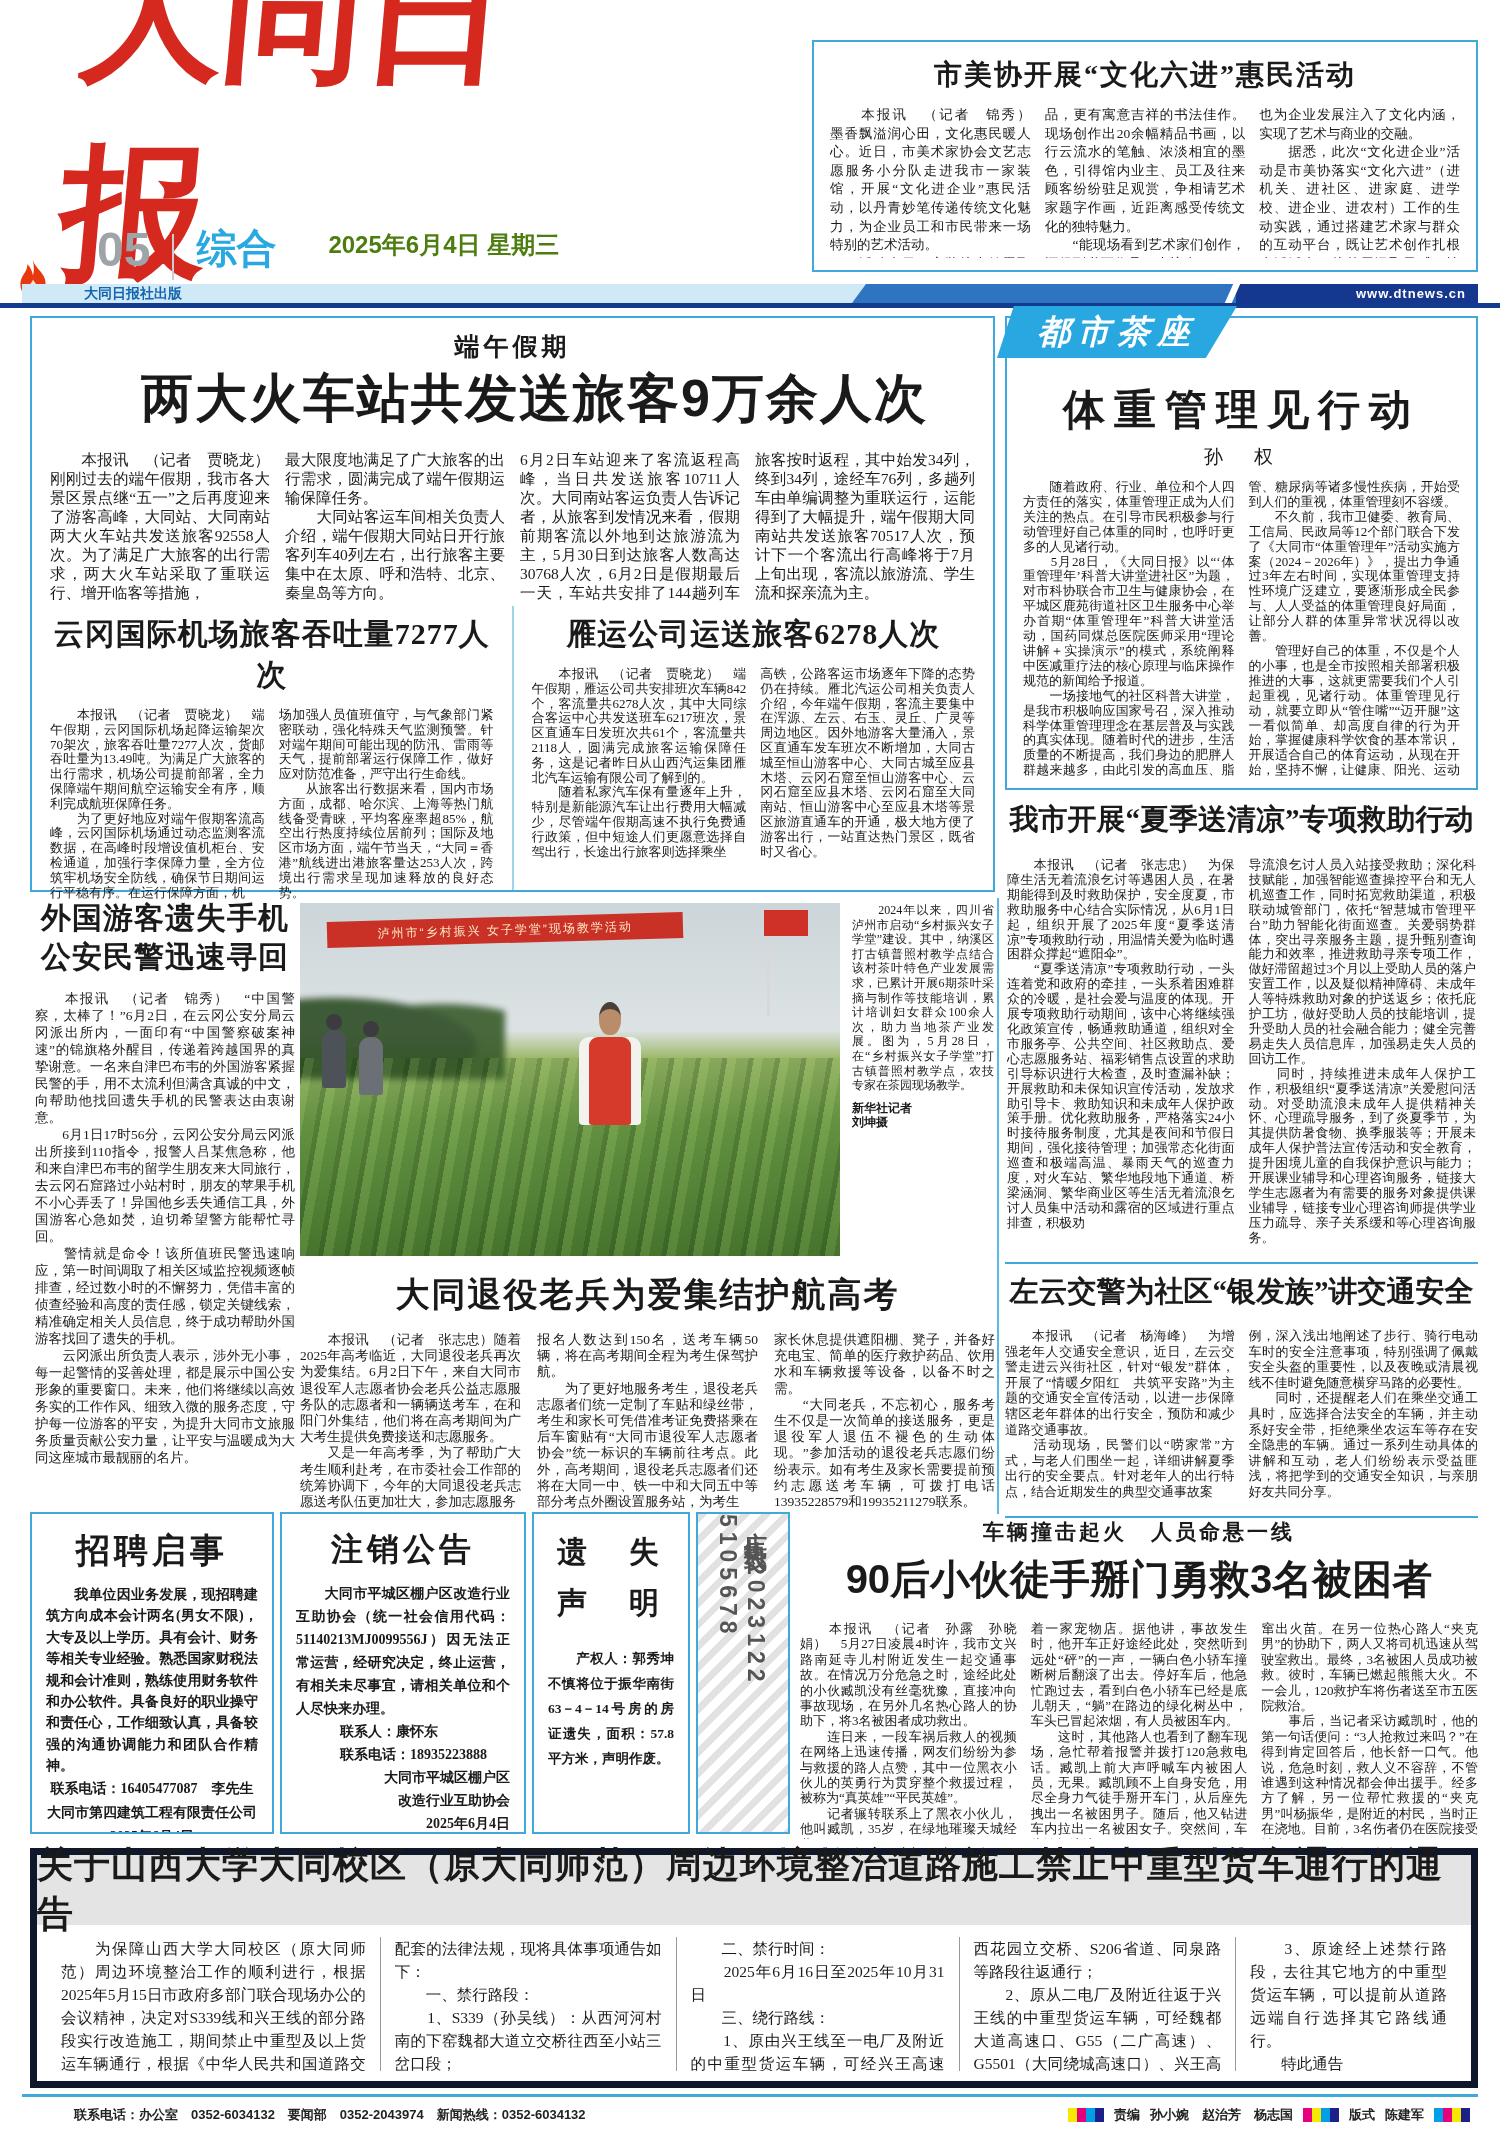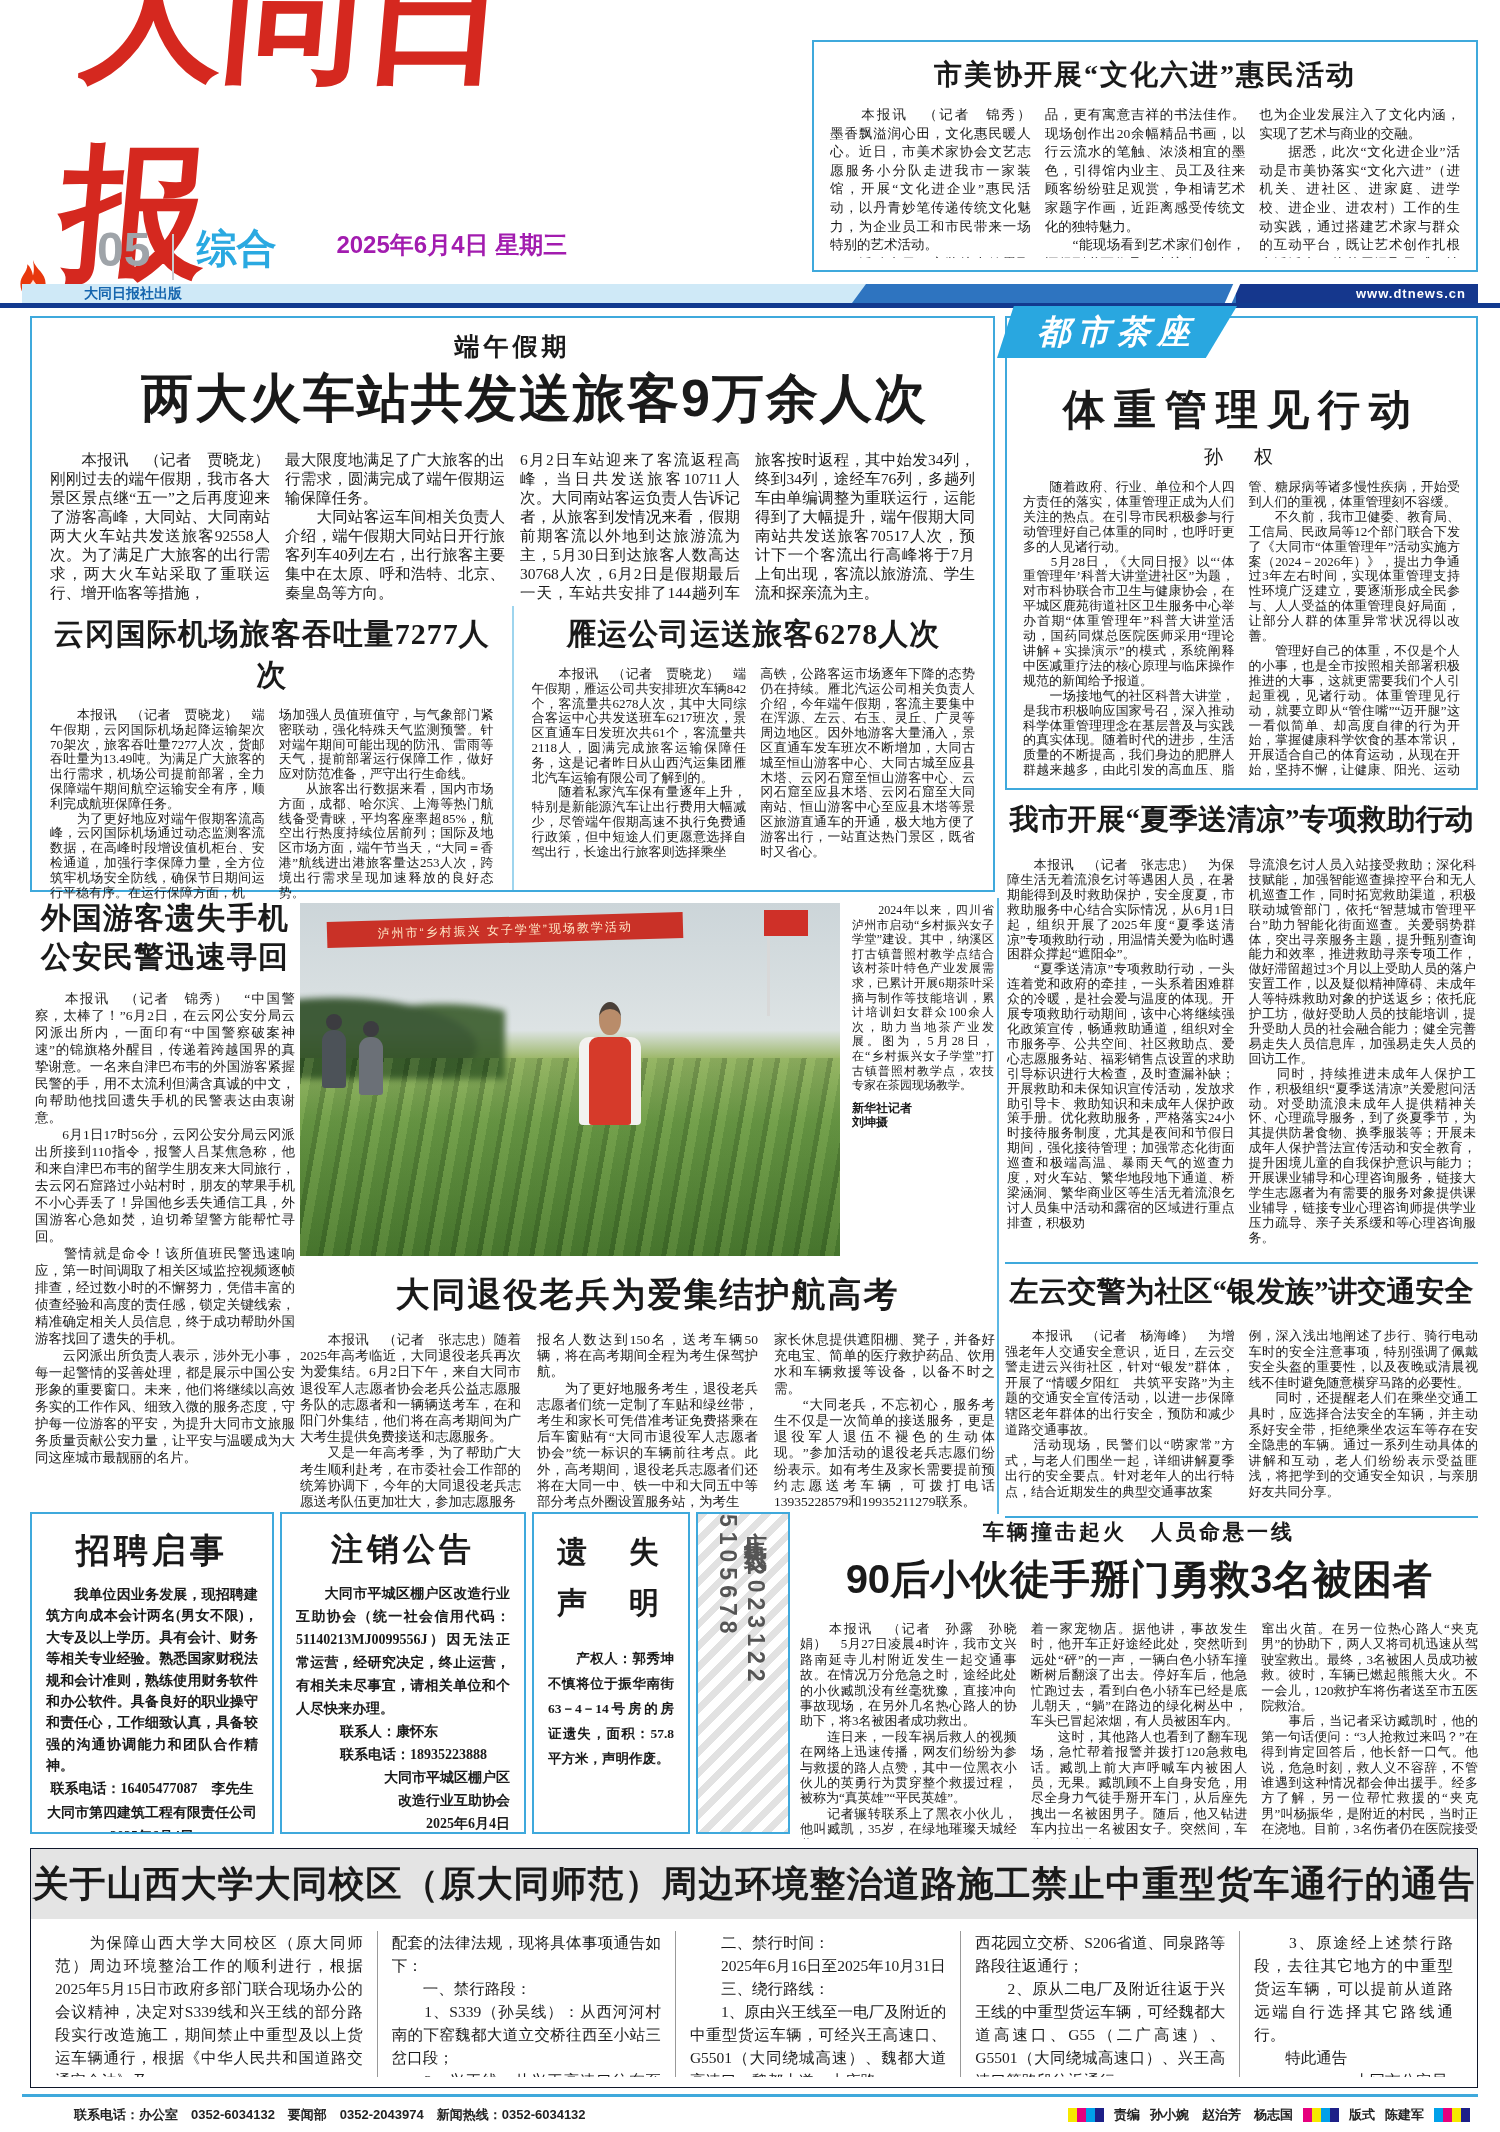--- a/index.html
+++ b/index.html
@@ -12,21 +12,21 @@
   .serif{font-family:"Liberation Serif",serif;}
   .cyanbox{border:2px solid #3fa9dc;background:#fff;}
 
   
   .masthead{left:70px;top:8px;width:470px;height:216px;display:flex;align-items:center;justify-content:center;
             font-size:146px;font-weight:900;color:#d5281f;letter-spacing:-4px;transform:skewX(-5deg);}
   .pageinfo{left:97px;top:226px;height:54px;display:flex;align-items:flex-start;gap:22px;}
   .pnum{font-size:48px;line-height:48px;font-weight:bold;color:#9fa4a9;}
   .pdiv{width:2px;height:46px;background:#c9cdd1;align-self:flex-end;}
   .psec{font-size:40px;line-height:44px;font-weight:bold;color:#2aa9e1;}
-  .pdate{font-size:24px;line-height:38px;font-weight:bold;color:#a21caf;margin-left:38px;}
+  .pdate{font-size:24px;line-height:38px;font-weight:bold;color:#4d7c0f;margin-left:30px;}
   .flame{left:12px;top:260px;width:42px;height:42px;}
   .band{left:22px;top:284px;width:856px;height:19px;background:#cfe9f7;display:flex;align-items:center;}
   .pub{margin-left:62px;font-weight:bold;font-size:14px;color:#1565ae;}
   .bandmid{left:852px;top:284px;width:400px;height:19px;background:#2e74c0;clip-path:polygon(14px 0,100% 0,100% 100%,0 100%);}
   .bandright{left:1236px;top:284px;width:242px;height:19px;background:#15378d;display:flex;align-items:center;justify-content:flex-end;}
   .bandright::before{content:"";position:absolute;left:-7px;top:-2px;width:7px;height:23px;background:#fff;transform:skewX(-24deg);}
   .site{color:#fff;font-size:13px;font-weight:bold;padding-right:12px;letter-spacing:1px;}
   .navyrule{left:0;top:303px;width:1500px;height:5px;background:#123a8f;}
 
   
@@ -122,21 +122,21 @@
   .hotline-text{writing-mode:vertical-rl;text-orientation:mixed;font-weight:bold;font-size:23px;letter-spacing:5px;color:#555;}
 
   
   .rescue{left:800px;top:1518px;width:678px;height:320px;}
   .reskicker{font-size:21px;font-weight:bold;text-align:center;letter-spacing:3px;}
   .reshead{margin-top:6px;font-size:40px;font-weight:bold;text-align:center;}
   .rcols{margin-top:14px;height:218px;display:flex;gap:14px;overflow:hidden;}
   .rcols>div{flex:1;font-size:13px;line-height:15.4px;}
 
   
-  .notice{left:30px;top:1848px;width:1448px;height:240px;border:1px solid #0f172a;background:#fff;}
+  .notice{left:30px;top:1848px;width:1448px;height:240px;border:7px solid #0f172a;background:#fff;}
   .ntitle{height:70px;background:#e4e4e4;display:flex;align-items:center;justify-content:center;
           font-size:36px;font-weight:bold;letter-spacing:1px;}
   .nbody{position:absolute;top:82px;left:10px;right:10px;bottom:10px;display:flex;}
   .ncol{padding:0 14px;font-size:15.5px;line-height:23px;overflow:hidden;}
   .ncol+.ncol{border-left:1px solid #999;}
   .nsig{text-align:right;padding-right:6px;font-size:15.5px;line-height:23px;}
 
   
   .botrule{left:22px;top:2094px;width:1456px;height:3px;background:#3fa9dc;}
   .footer{left:22px;top:2102px;width:1456px;height:26px;display:flex;align-items:center;

